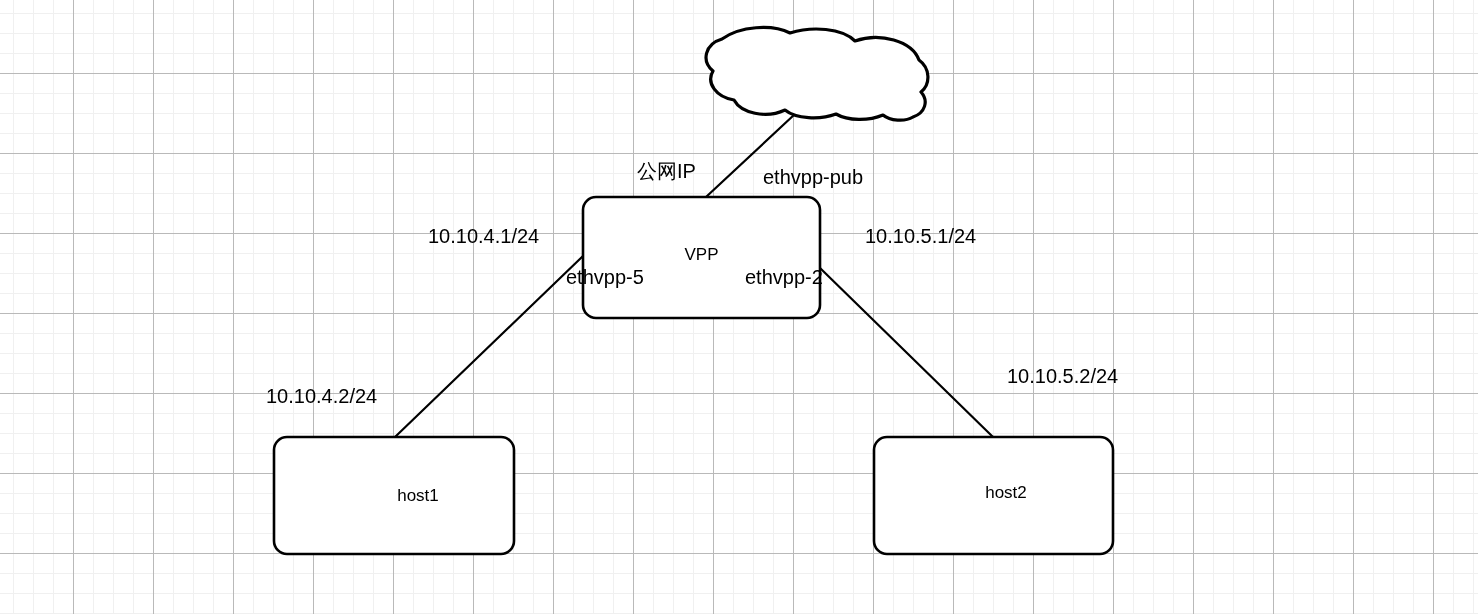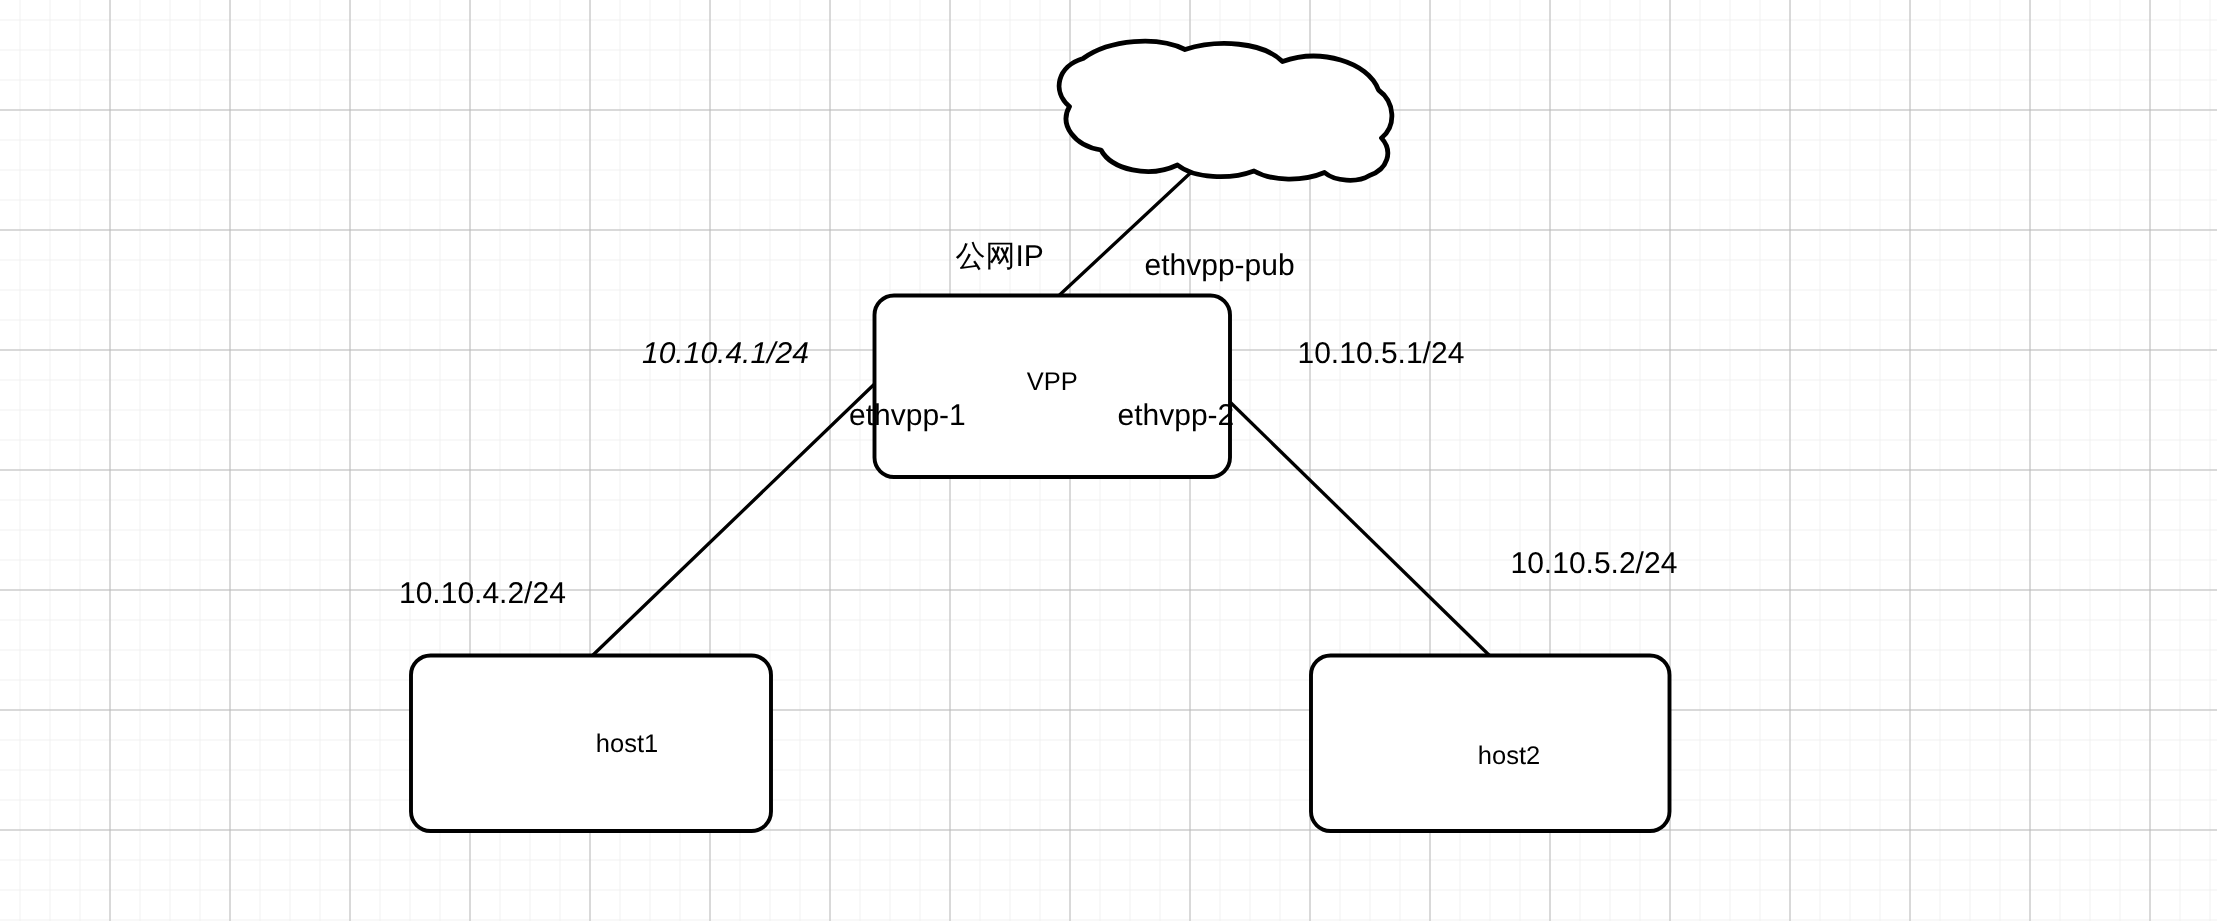--- a/index.html
+++ b/index.html
@@ -98,31 +98,31 @@
     <rect class="shape-stroke" stroke-width="2.6" x="274" y="437" width="240" height="117" rx="13" ry="13"></rect>
 
     <rect class="shape-stroke" stroke-width="2.6" x="874" y="437" width="239" height="117" rx="13" ry="13"></rect>
 
   </svg>
 
   <div class="lbl" style="left:637px; top:144px;margin-top:17px;">公网IP</div>
 
   <div class="lbl" style="left:724px; top:167px;margin-left:39px;">ethvpp-pub</div>
 
-  <div class="lbl" style="left:428px; top:226px;font-style:italic;">10.10.4.1/24</div>
+  <div class="lbl" style="left:428px; top:226px;">10.10.4.1/24</div>
 
-  <div class="lbl" style="left:566px; top:267px;">ethvpp-1</div>
+  <div class="lbl" style="left:566px; top:267px;">ethvpp-5</div>
 
   <div class="lbl" style="left:829px; top:226px;margin-left:36px;">10.10.5.1/24</div>
 
   <div class="lbl" style="left:745px; top:267px;">ethvpp-2</div>
 
   <div class="lbl" style="left:266px; top:386px;">10.10.4.2/24</div>
 
   <div class="lbl" style="left:1007px; top:366px;">10.10.5.2/24</div>
 
   <div class="lbl node-lbl" style="left:583px; top:245px; width:237px;">VPP</div>
 
   <div class="lbl node-lbl" style="left:274px; top:486px; width:240px;padding-left:24px;">host1</div>
 
-  <div class="lbl node-lbl" style="left:874px; top:494px; width:264px;">host2</div>
+  <div class="lbl node-lbl" style="left:874px; top:483px; width:264px;">host2</div>
 
 </div>
 
 </body></html>

